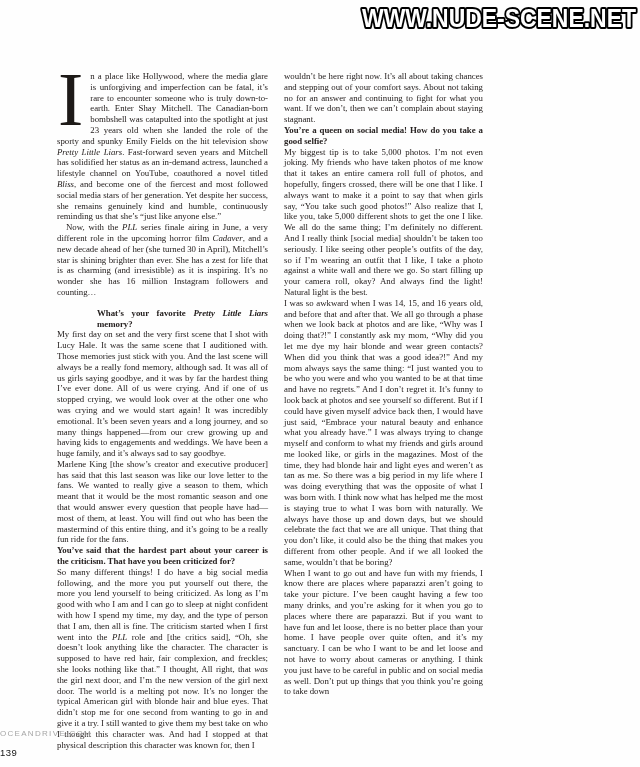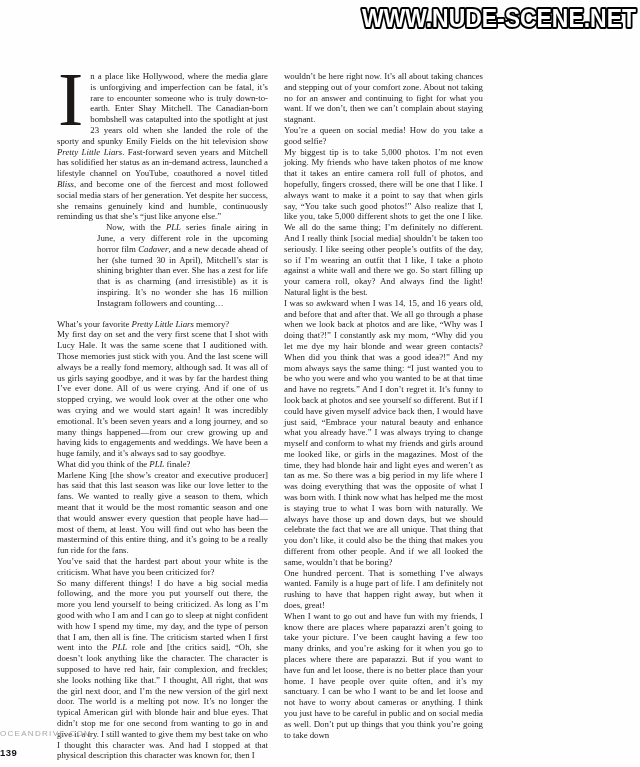--- a/index.html
+++ b/index.html
@@ -20,70 +20,68 @@
     position:absolute;top:71px;
     font-size:8.8px;line-height:10.8px;
     text-align:justify;
     color:#262120;
     letter-spacing:-0.02px;
   }
   .column-left{left:57px;width:211px;}
   .column-right{left:284px;width:199px;}
 
   .column p{margin:0;padding:0;}
-  p.question{font-weight:normal;}
-  p.section-gap{margin-top:10px;}
-  p.intro-indent{text-indent:9px;margin-left:40px;}
+  p.question{font-weight:bold;}
+  p.section-gap{margin-top:10px;margin-left:40px;}
+  p.intro-indent{text-indent:9px;}
 
   .drop-cap{
     float:left;
     font-size:76px;
     line-height:52px;
     height:53px;
     padding:2px 7px 0 1px;
     color:#1d1917;
   }
 
   
   .footer{
     position:absolute;top:729px;left:0;width:603px;
     display:flex;justify-content:flex-end;align-items:baseline;gap:9px;
     font-family:"Liberation Sans", sans-serif;
     flex-direction:column;
   }
   .footer-site{font-size:8px;letter-spacing:1.3px;color:#a6a6a6;}
-  .footer-page{font-size:9.5px;font-weight:bold;color:#141414;letter-spacing:0.5px;}
+  .footer-page{font-size:9.5px;font-weight:normal;color:#141414;letter-spacing:0.5px;}
 </style>
 </head>
 <body>
 
 <div class="page">
 
   <div class="watermark">
     <svg width="282" height="32" xmlns="http://www.w3.org/2000/svg">
       <text x="4" y="25" textLength="274" lengthAdjust="spacingAndGlyphs" font-family="Liberation Sans, sans-serif" font-weight="bold" font-size="25" fill="#ffffff" stroke="#000000" stroke-width="4" stroke-linejoin="round" paint-order="stroke">WWW.NUDE-SCENE.NET</text>
     </svg>
   </div>
 
   <div class="column column-left" id="col-left">
       <p class="intro intro-first"><span class="drop-cap">I</span>n a place like Hollywood, where the media glare is unforgiving and imperfection can be fatal, it’s rare to encounter someone who is truly down-to-earth. Enter Shay Mitchell. The Canadian-born bombshell was catapulted into the spotlight at just 23 years old when she landed the role of the sporty and spunky Emily Fields on the hit television show <i>Pretty Little Liars</i>. Fast-forward seven years and Mitchell has solidified her status as an in-demand actress, launched a lifestyle channel on YouTube, coauthored a novel titled <i>Bliss</i>, and become one of the fiercest and most followed social media stars of her generation. Yet despite her success, she remains genuinely kind and humble, continuously reminding us that she’s “just like anyone else.”</p>
       <p class="intro intro-indent">Now, with the <i>PLL</i> series finale airing in June, a very different role in the upcoming horror film <i>Cadaver</i>, and a new decade ahead of her (she turned 30 in April), Mitchell’s star is shining brighter than ever. She has a zest for life that is as charming (and irresistible) as it is inspiring. It’s no wonder she has 16 million Instagram followers and counting…</p>
       <p class="question section-gap">What’s your favorite <i>Pretty Little Liars</i> memory?</p>
       <p class="answer">My first day on set and the very first scene that I shot with Lucy Hale. It was the same scene that I auditioned with. Those memories just stick with you. And the last scene will always be a really fond memory, although sad. It was all of us girls saying goodbye, and it was by far the hardest thing I’ve ever done. All of us were crying. And if one of us stopped crying, we would look over at the other one who was crying and we would start again! It was incredibly emotional. It’s been seven years and a long journey, and so many things happened—from our crew growing up and having kids to engagements and weddings. We have been a huge family, and it’s always sad to say goodbye.</p>
-      <p class="question">What did you think of the <i>PLL</i> finale?</p>
       <p class="answer">Marlene King [the show’s creator and executive producer] has said that this last season was like our love letter to the fans. We wanted to really give a season to them, which meant that it would be the most romantic season and one that would answer every question that people have had—most of them, at least. You will find out who has been the mastermind of this entire thing, and it’s going to be a really fun ride for the fans.</p>
-      <p class="question">You’ve said that the hardest part about your white is the criticism. What have you been criticized for?</p>
+      <p class="question">You’ve said that the hardest part about your career is the criticism. That have you been criticized for?</p>
       <p class="answer">So many different things! I do have a big social media following, and the more you put yourself out there, the more you lend yourself to being criticized. As long as I’m good with who I am and I can go to sleep at night confident with how I spend my time, my day, and the type of person that I am, then all is fine. The criticism started when I first went into the <i>PLL</i> role and [the critics said], “Oh, she doesn’t look anything like the character. The character is supposed to have red hair, fair complexion, and freckles; she looks nothing like that.” I thought, All right, that <i>was</i> the girl next door, and I’m the new version of the girl next door. The world is a melting pot now. It’s no longer the typical American girl with blonde hair and blue eyes. That didn’t stop me for one second from wanting to go in and give it a try. I still wanted to give them my best take on who I thought this character was. And had I stopped at that physical description this character was known for, then I</p>
     </div>
   <div class="column column-right" id="col-right">
-      <p class="answer">wouldn’t be here right now. It’s all about taking chances and stepping out of your comfort zone. About not taking no for an answer and continuing to fight for what you want. If we don’t, then we can’t complain about staying stagnant.</p>
+      <p class="answer">wouldn’t be here right now. It’s all about taking chances and stepping out of your comfort says. About not taking no for an answer and continuing to fight for what you want. If we don’t, then we can’t complain about staying stagnant.</p>
       <p class="question">You’re a queen on social media! How do you take a good selfie?</p>
       <p class="answer">My biggest tip is to take 5,000 photos. I’m not even joking. My friends who have taken photos of me know that it takes an entire camera roll full of photos, and hopefully, fingers crossed, there will be one that I like. I always want to make it a point to say that when girls say, “You take such good photos!” Also realize that I, like you, take 5,000 different shots to get the one I like. We all do the same thing; I’m definitely no different. And I really think [social media] shouldn’t be taken too seriously. I like seeing other people’s outfits of the day, so if I’m wearing an outfit that I like, I take a photo against a white wall and there we go. So start filling up your camera roll, okay? And always find the light! Natural light is the best.</p>
       <p class="answer">I was so awkward when I was 14, 15, and 16 years old, and before that and after that. We all go through a phase when we look back at photos and are like, “Why was I doing that?!” I constantly ask my mom, “Why did you let me dye my hair blonde and wear green contacts? When did you think that was a good idea?!” And my mom always says the same thing: “I just wanted you to be who you were and who you wanted to be at that time and have no regrets.” And I don’t regret it. It’s funny to look back at photos and see yourself so different. But if I could have given myself advice back then, I would have just said, “Embrace your natural beauty and enhance what you already have.” I was always trying to change myself and conform to what my friends and girls around me looked like, or girls in the magazines. Most of the time, they had blonde hair and light eyes and weren’t as tan as me. So there was a big period in my life where I was doing everything that was the opposite of what I was born with. I think now what has helped me the most is staying true to what I was born with naturally. We always have those up and down days, but we should celebrate the fact that we are all unique. That thing that you don’t like, it could also be the thing that makes you different from other people. And if we all looked the same, wouldn’t that be boring?</p>
-      <p class="answer">One hundred percent. That is something I’ve always wanted. Family is a huge part of life. I am definitely not rushing to have that happen right away, but when it does, great!</p>
       <p class="answer">When I want to go out and have fun with my friends, I know there are places where paparazzi aren’t going to take your picture. I’ve been caught having a few too many drinks, and you’re asking for it when you go to places where there are paparazzi. But if you want to have fun and let loose, there is no better place than your home. I have people over quite often, and it’s my sanctuary. I can be who I want to be and let loose and not have to worry about cameras or anything. I think you just have to be careful in public and on social media as well. Don’t put up things that you think you’re going to take down</p>
     </div>
 
   <div class="footer">
     <span class="footer-site">OCEANDRIVE.COM</span>
     <span class="footer-page">139</span>
   </div>
 
 </div>
 

